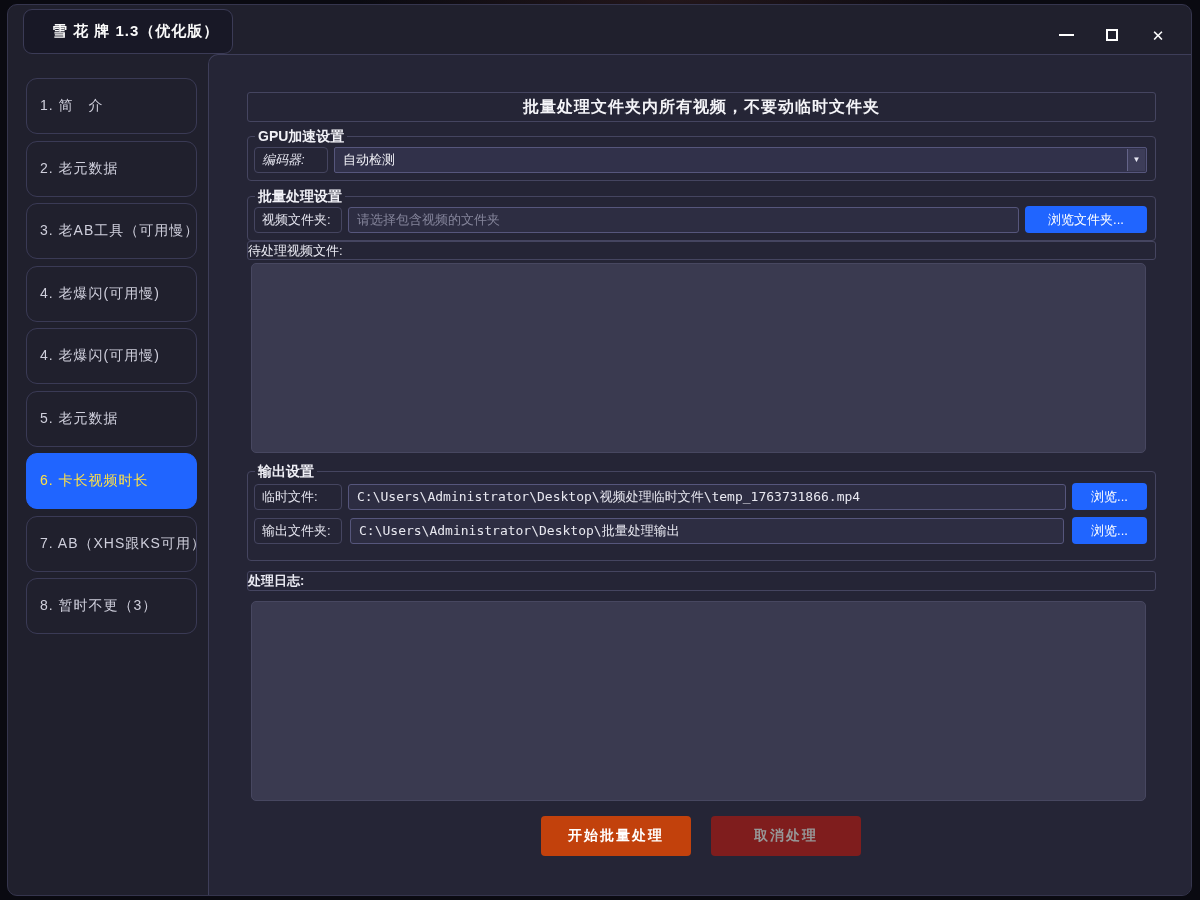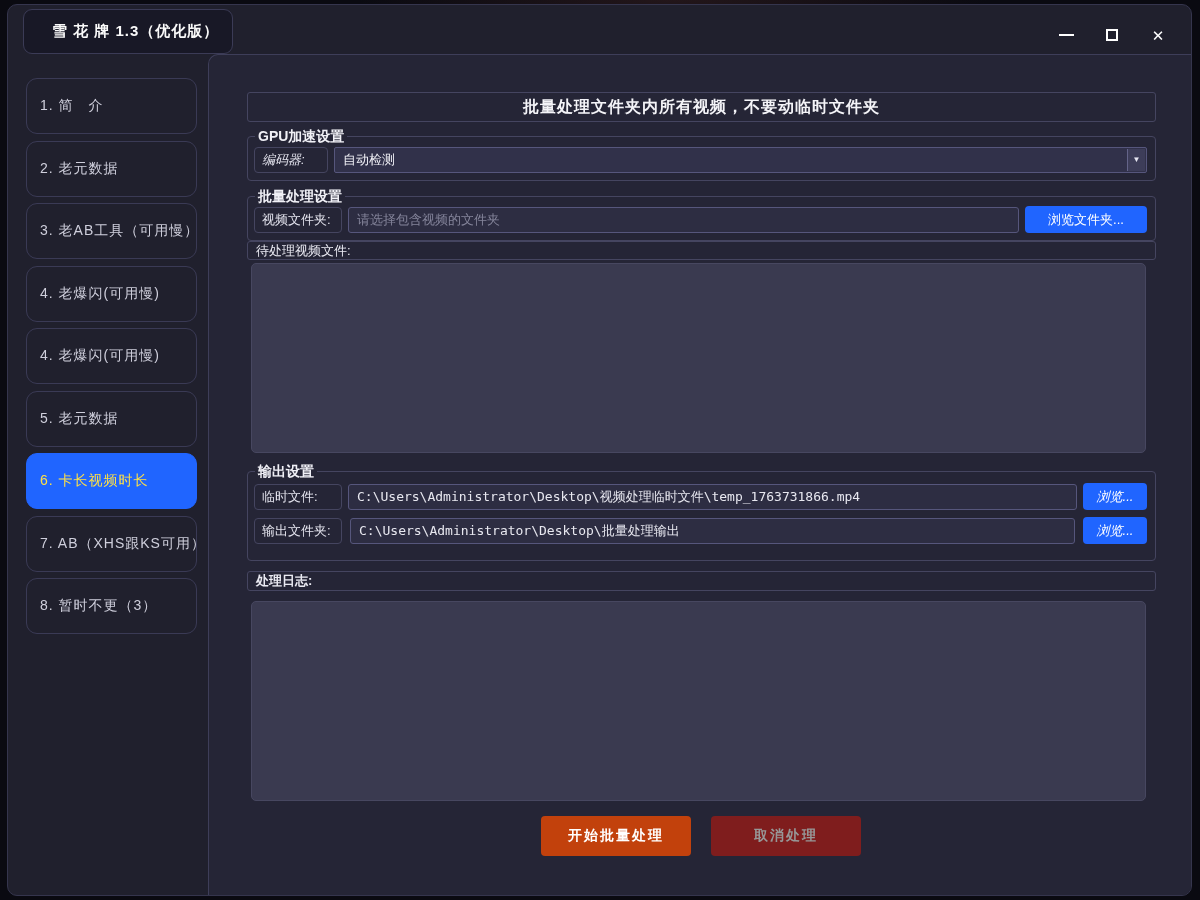--- a/index.html
+++ b/index.html
@@ -105,25 +105,25 @@
   .tin::placeholder{ color:#84849a; }
 
   .btn{
     border:none; border-radius:4px; font-size:13px; color:#ffffff;
     display:flex; align-items:center; justify-content:center;
     font-family:"Liberation Sans","DejaVu Sans",sans-serif; cursor:default;
     white-space:nowrap;
   }
   .btn-blue{ background:#2065ff; height:27px; }
   .w-browse-folder{ width:122px; flex:0 0 auto; }
-  .w-browse{ width:64px; flex:0 0 auto;font-style:italic; }
+  .w-browse{ width:75px; flex:0 0 auto; }
 
   .strip{
     border:1px solid #454560; border-radius:3px;
-    display:flex; align-items:center; padding-left:8px;
+    display:flex; align-items:center; 
     font-size:13px; color:#eaeaf2;
   }
   .strip.bold{ font-weight:bold; }
 
   .bigbox{
     background:#3a3a50; border:1px solid #474760; border-radius:5px;
   }
 
   .action-btn{
     border-radius:4px; font-size:14px; font-weight:bold; letter-spacing:2px;

